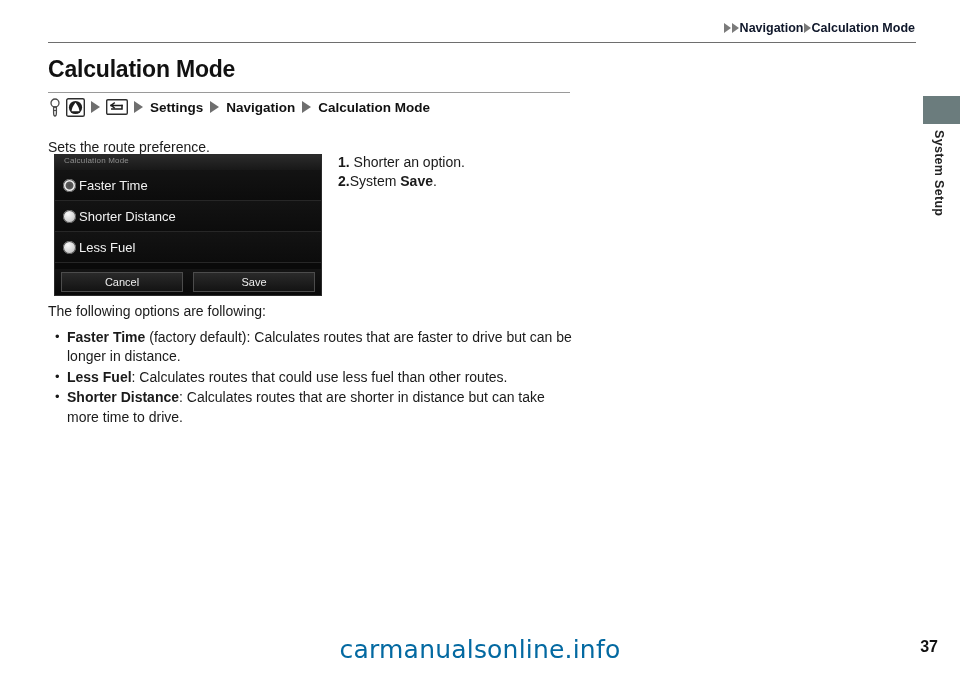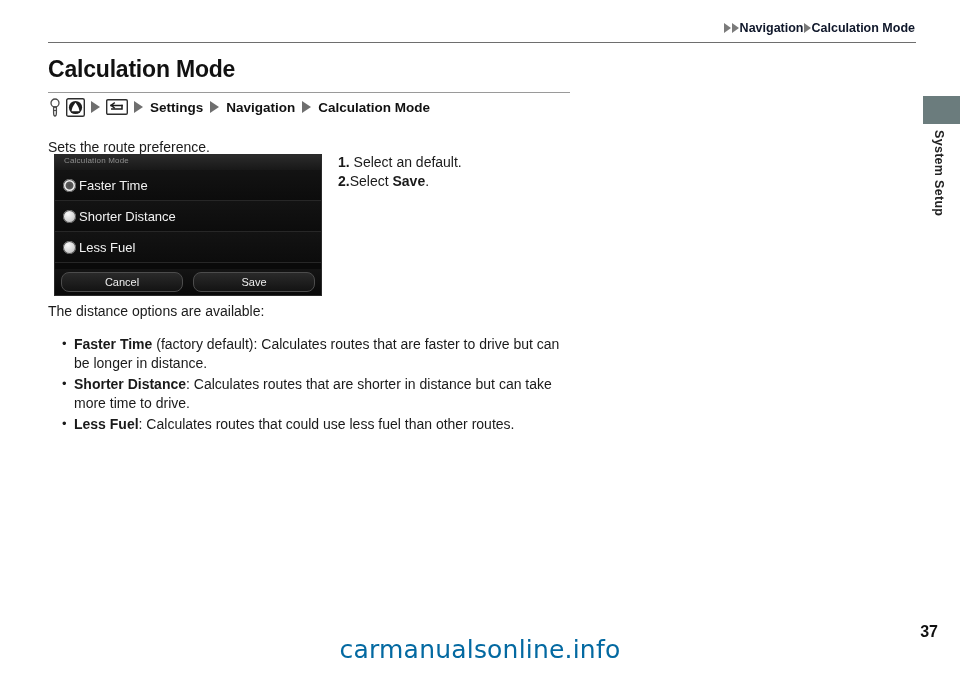--- a/index.html
+++ b/index.html
@@ -204,21 +204,21 @@
     align-items: center;
     justify-content: space-between;
     padding: 0 6px;
     box-sizing: border-box;
     background: linear-gradient(#141414, #090909);
   }
   .dev-btn {
     width: 120px;
     height: 18px;
     border: 1px solid #4c4c4c;
-    border-radius: 8px;
+    border-radius: 0;
     background: linear-gradient(#2a2a2a, #131313);
     color: #ededed;
     font-size: 11px;
     display: flex;
     align-items: center;
     justify-content: center;
   }
 
   
   .steps {
@@ -236,21 +236,21 @@
   .body-copy {
     position: absolute;
     left: 48px;
     top: 302px;
     width: 530px;
     font-size: 14px;
     line-height: 19.5px;
     color: #1a1a1a;
   }
   .body-copy .lead { margin: 0 0 1px 0; }
-  .bullets { margin: 13px; padding: 0; list-style: none; }
+  .bullets { margin: 6px; padding: 0; list-style: none; }
   .bullets li {
     position: relative;
     padding-left: 13px;
     margin-bottom: 1px;
   }
   .bullets li:before {
     content: "\2022";
     position: absolute;
     left: 1px;
     top: -1px;
@@ -267,21 +267,21 @@
     bottom: 14px;
     text-align: center;
     font-size: 25px;
     color: #0369a1;
     letter-spacing: 0.2px;
     font-family: "DejaVu Sans", sans-serif;
   }
   .page-num {
     position: absolute;
     right: 22px;
-    bottom: 37px;
+    bottom: 22px;
     font-size: 16px;
     font-weight: 700;
     color: #111;
   }
 </style>
 </head>
 <body>
 
 <div class="page-header">
   <span class="crumb-wrap">
@@ -349,30 +349,30 @@
   </div>
   <div class="dev-btn-row">
     <div class="dev-btn">Cancel</div>
     <div class="dev-btn">Save</div>
   </div>
 </div>
 
 <div class="steps">
   <div>
     <span class="num">1.</span>
-    <span>Select an default.</span>
+    <span>Shorter an option.</span>
   </div>
   <div>
-    <span class="num">2.</span><span>Select </span><span class="b">Save</span><span>.</span>
+    <span class="num">2.</span><span>System </span><span class="b">Save</span><span>.</span>
   </div>
 </div>
 
 <div class="body-copy">
-  <p class="lead">The distance options are available:</p>
+  <p class="lead">The following options are following:</p>
   <ul class="bullets">
     <li><b>Faster Time</b><span> (factory default): Calculates routes that are faster to drive but can be longer in distance.</span></li>
+    <li><b>Less Fuel</b><span>: Calculates routes that could use less fuel than other routes.</span></li>
     <li><b>Shorter Distance</b><span>: Calculates routes that are shorter in distance but can take more time to drive.</span></li>
-    <li><b>Less Fuel</b><span>: Calculates routes that could use less fuel than other routes.</span></li>
   </ul>
 </div>
 
 <div class="watermark">carmanualsonline.info</div>
 <div class="page-num">37</div>
 
 </body></html>

